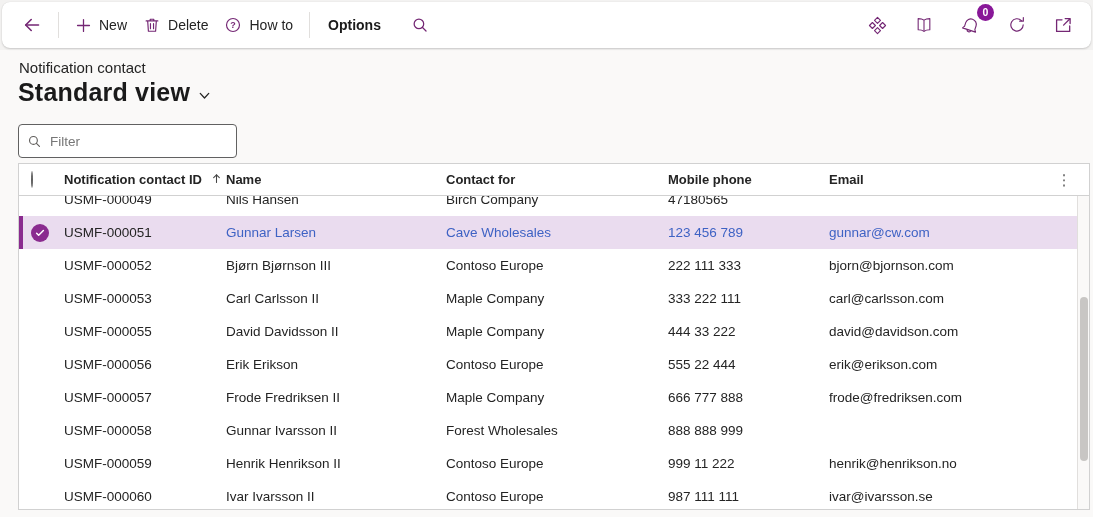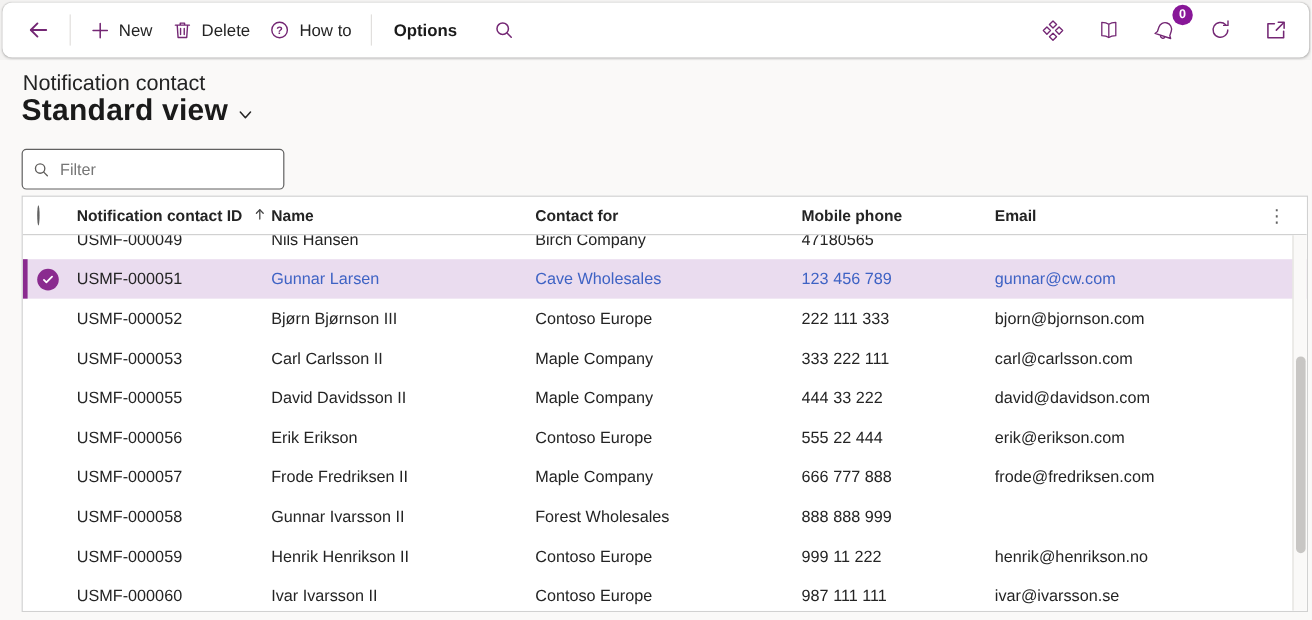--- a/index.html
+++ b/index.html
@@ -34,21 +34,21 @@
   .tb-icon-btn { position:relative; display:flex; padding:4px; color:var(--accent); cursor:pointer; background:none; border:none; }
   .badge {
     position:absolute; top:-7px; right:-9px;
     min-width:17px; height:17px; border-radius:9px;
     background:var(--badge); color:#fff;
     font-size:10.5px; font-weight:700; line-height:17px; text-align:center;
     padding:0 2px;
   }
   
   .page { position:absolute; left:0; top:50px; right:0; bottom:0; background:#faf9f8; }
-  .caption { position:absolute; left:19px; top:9px; font-size:18px; color:#242424; }
+  .caption { position:absolute; left:19px; top:9px; font-size:15px; color:#242424; }
   .view-title {
     position:absolute; left:18px; top:28px;
     display:flex; align-items:center; gap:6px; cursor:pointer;
   }
   .view-title .t { font-size:25px; font-weight:700; color:#1a1a1a; letter-spacing:.2px; }
   .view-title .chev { display:flex; margin-top:6px; color:#242424; }
   
   .filter-box {
     position:absolute; left:18px; top:74px; width:219px; height:30px;
     background:#fff; border:1px solid #616161; border-radius:4px;

